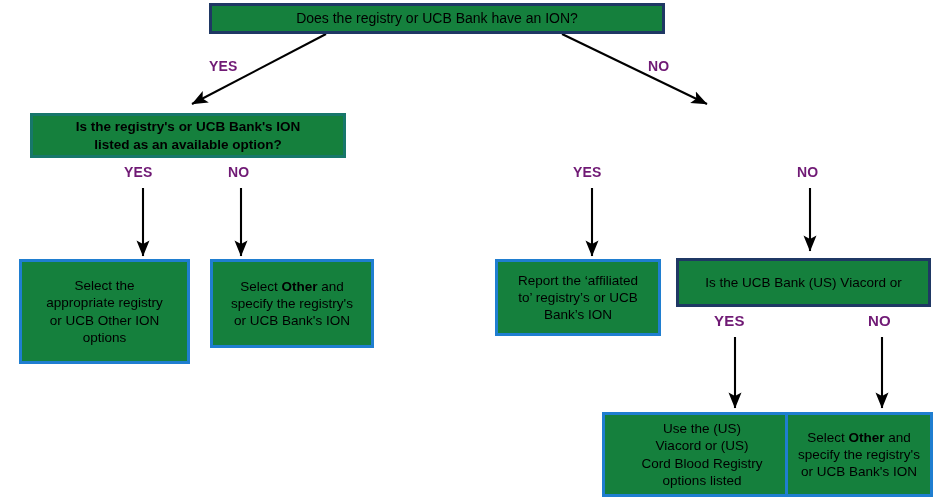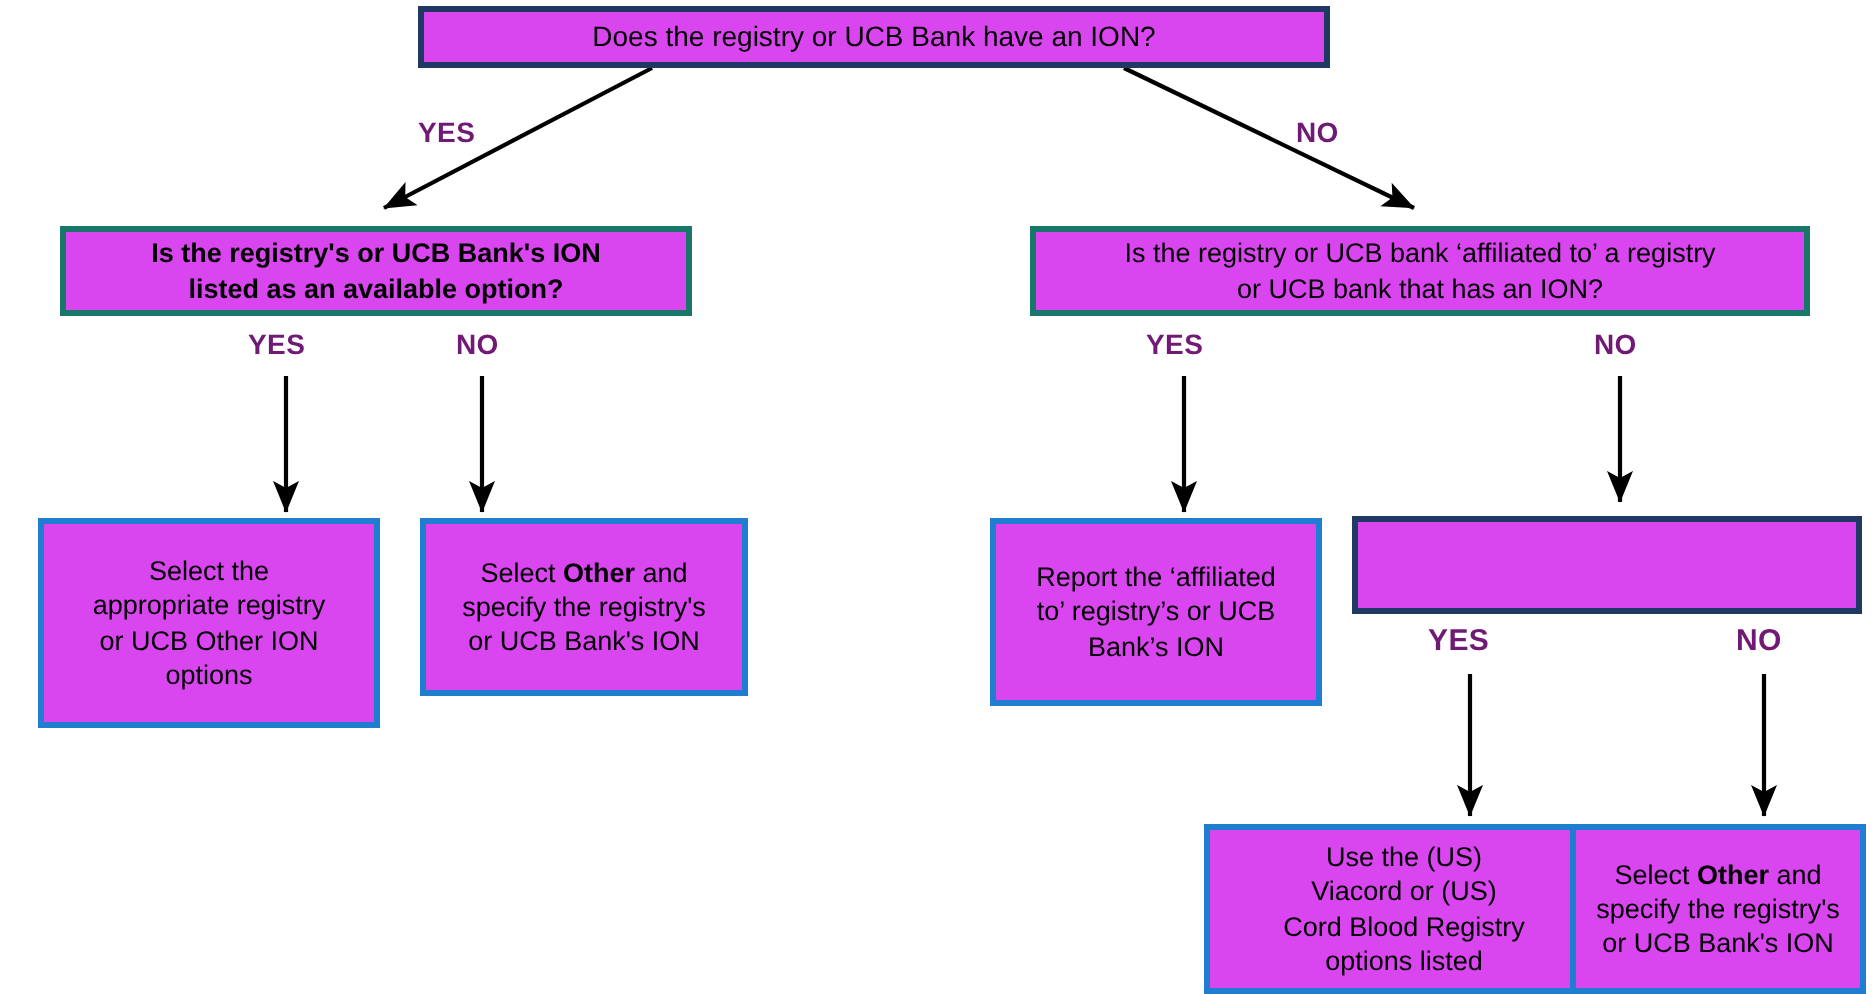--- a/index.html
+++ b/index.html
@@ -13,21 +13,21 @@
   #flowchart {
     position: relative;
     width: 936px;
     height: 497px;
     background: #ffffff;
     overflow: hidden;
   }
   .node {
     position: absolute;
     box-sizing: border-box;
-    background: #d946ef;
+    background: #15803d;
     display: flex;
     align-items: center;
     justify-content: flex-start;
     text-align: center;
     line-height: 1.28;
     color: #000000;
   }
   .node .txt {
     display: block;
     width: 100%;
@@ -88,51 +88,45 @@
     <span class="txt">Does the registry or UCB Bank have an ION?</span>
   </div>
 
   <div class="node node-teal" style="left:30px; top:113px; width:316px; height:45px; font-size:13.5px;font-weight:bold;">
     <span class="txt">
       <span>Is the registry's or UCB Bank's ION</span><br>
       <span>listed as an available option?</span>
     </span>
   </div>
 
-  <div class="node node-teal" style="left:515px; top:113px; width:390px; height:45px; font-size:13.5px;">
-    <span class="txt">
-      <span>Is the registry or UCB bank ‘affiliated to’ a registry</span><br>
-      <span>or UCB bank that has an ION?</span>
-    </span>
-  </div>
 
   <div class="node node-navy" style="left:676px; top:258px; width:255px; height:49px; font-size:13.5px;">
     <span class="txt">
-      <br>
+      <span>Is the UCB Bank (US) Viacord or</span><br>
     </span>
   </div>
 
   <div class="node node-blue" style="left:19px; top:259px; width:171px; height:105px; font-size:13.5px;">
     <span class="txt">
       <span>Select the</span><br>
       <span>appropriate registry</span><br>
       <span>or UCB Other ION</span><br>
       <span>options</span>
     </span>
   </div>
 
   <div class="node node-blue" style="left:210px; top:259px; width:164px; height:89px; font-size:13.5px;">
     <span class="txt">
       <span>Select&nbsp;<span class="bold">Other</span>&nbsp;and</span><br>
       <span>specify the registry's</span><br>
       <span>or UCB Bank's ION</span>
     </span>
   </div>
 
-  <div class="node node-blue" style="left:495px; top:259px; width:166px; height:94px; font-size:13.5px;">
+  <div class="node node-blue" style="left:495px; top:259px; width:166px; height:77px; font-size:13.5px;">
     <span class="txt">
       <span>Report the ‘affiliated</span><br>
       <span>to’ registry’s or UCB</span><br>
       <span>Bank’s ION</span>
     </span>
   </div>
 
   <div class="node node-blue" style="left:602px; top:412px; width:200px; height:85px; font-size:13.5px;">
     <span class="txt">
       <span>Use the (US)</span><br>

